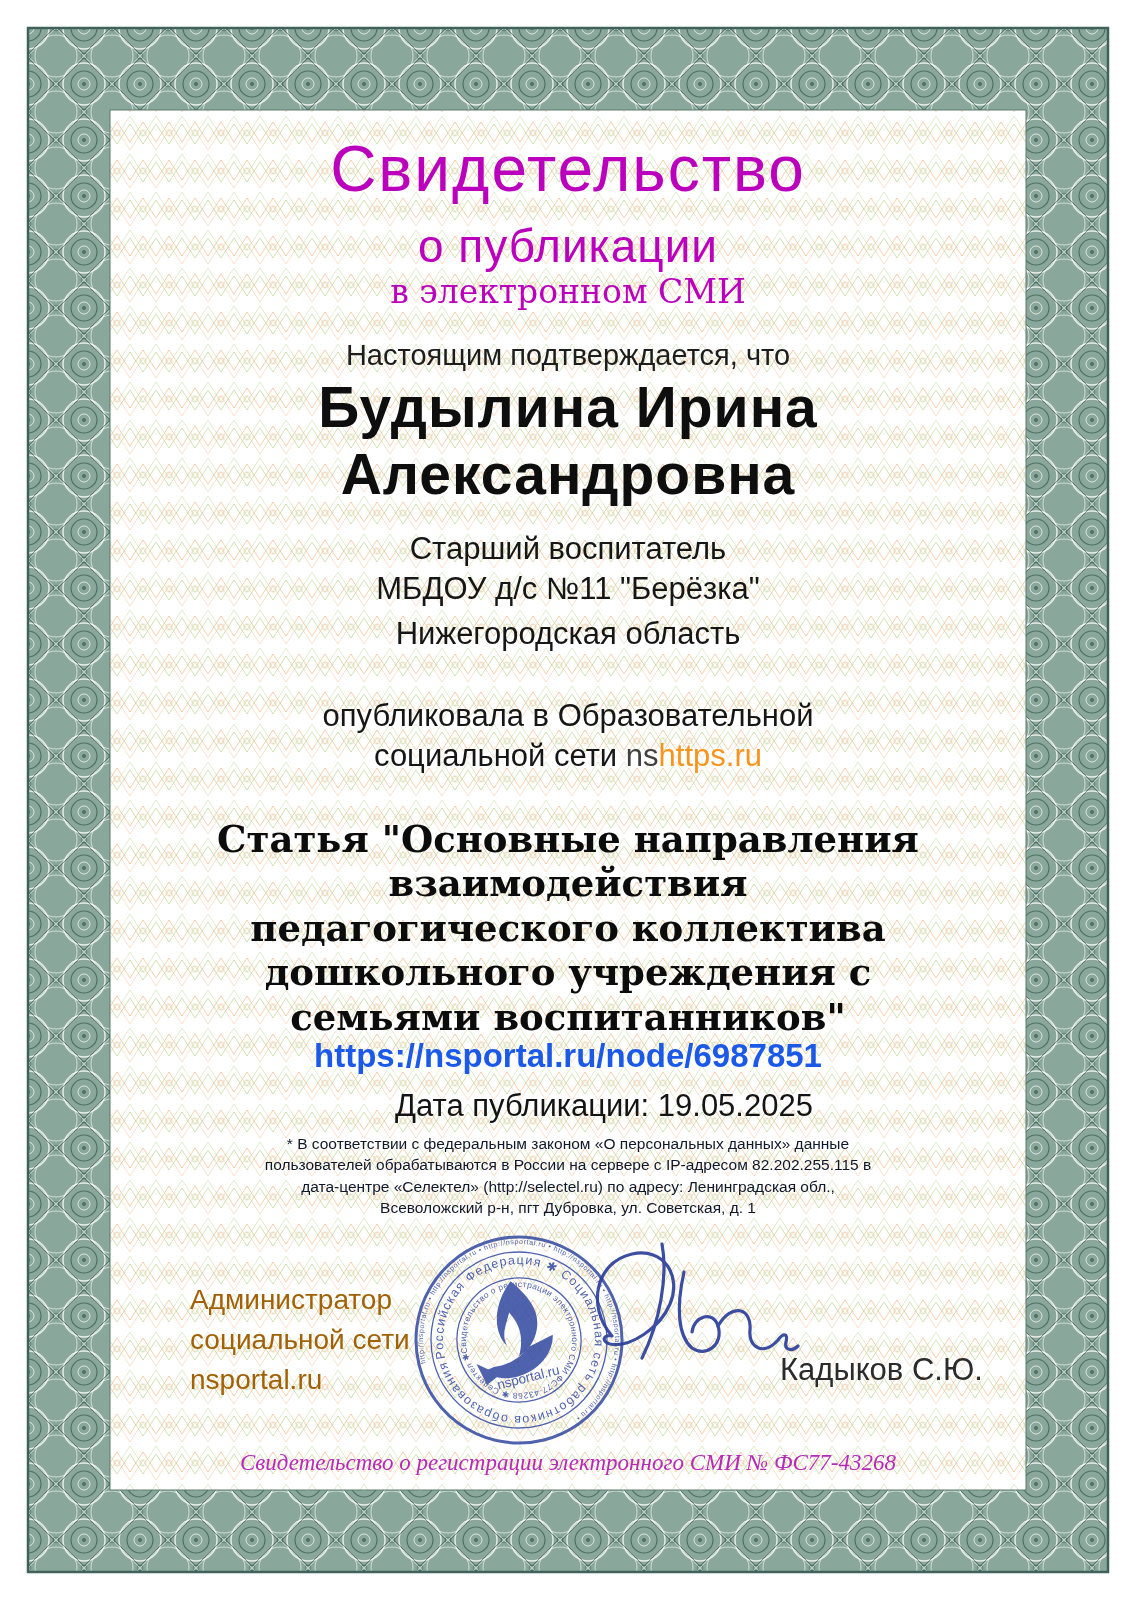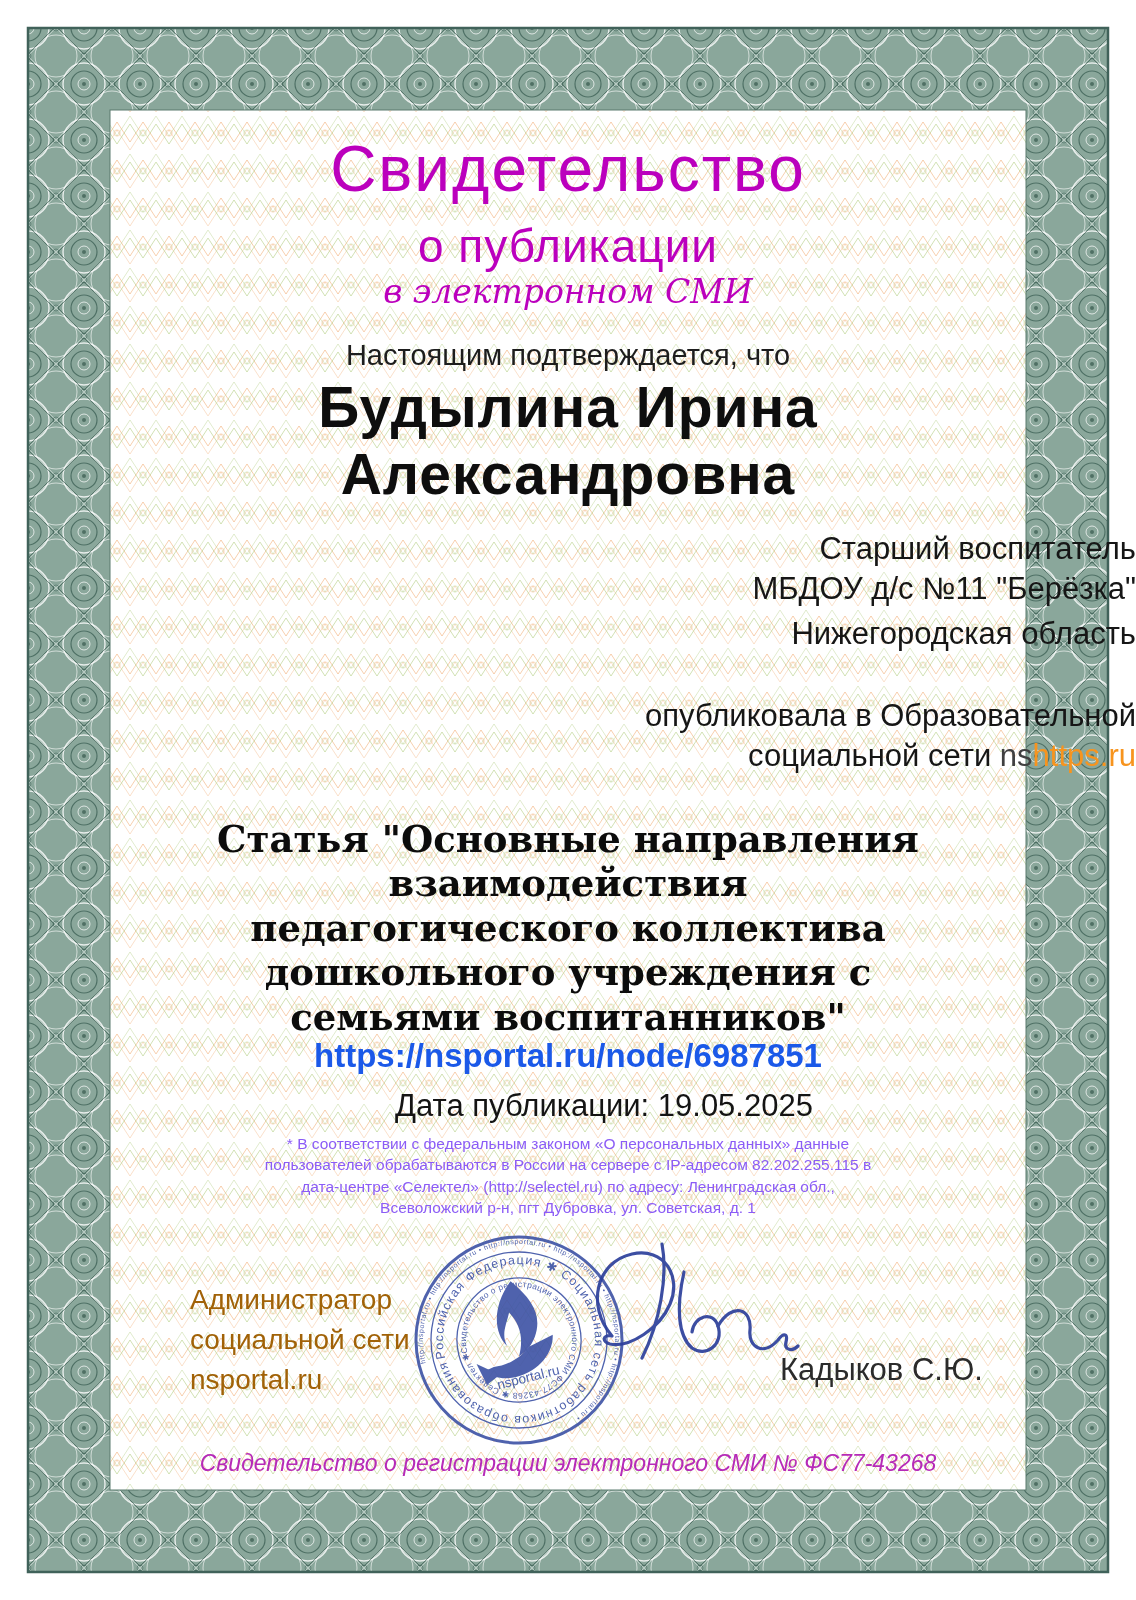--- a/index.html
+++ b/index.html
@@ -3,38 +3,38 @@
 <meta charset="utf-8">
 <style>
   html,body{margin:0;padding:0;background:#ffffff;}
   .page{position:relative;width:1136px;height:1600px;background:#ffffff;overflow:hidden;
         font-family:"Liberation Sans",sans-serif;}
   .bg-svg{position:absolute;left:0;top:0;z-index:0;}
   .layer{position:absolute;left:0;top:0;width:100%;z-index:3;}
   .ctr{position:absolute;left:0;width:100%;text-align:center;margin:0;}
   .t-main{top:136px;font-size:64px;letter-spacing:2px;line-height:1.05;}
   .t-sub{top:219px;font-size:46px;letter-spacing:1px;}
-  .t-media{top:272px;font-size:33px;font-family:"DejaVu Serif",serif;font-style:italic;}
+  .t-media{top:272px;font-size:33px;font-family:"DejaVu Serif",serif;}
   .confirm{top:339px;font-size:29px;color:#1d1d1d;}
   .name{top:374px;font-size:57px;font-weight:bold;color:#0e0e0e;line-height:1.17;
         max-width:820px;left:158px;width:820px;letter-spacing:1px;}
-  .body31{font-size:31px;color:#161616;line-height:1.28;text-align:right;}
+  .body31{font-size:31px;color:#161616;line-height:1.28;}
   .pos{top:529px;}
   .loc{top:614px;}
   .pub{top:696px;}
   .article{top:817px;font-family:"DejaVu Serif",serif;font-weight:bold;font-size:37px;
            line-height:1.2;color:#0c0c0c;left:213px;width:710px;max-width:710px;}
   .url{top:1037px;font-size:33px;font-weight:bold;}
   .date{top:1088px;font-size:31px;color:#141414;padding-left:36px;}
-  .disclaimer{top:1133px;font-size:15.5px;line-height:1.38;color:#8b5cf6;
+  .disclaimer{top:1133px;font-size:15.5px;line-height:1.38;color:#0f172a;
               left:248px;width:640px;max-width:640px;text-align:center;}
   .admin{position:absolute;left:190px;top:1280px;font-size:28px;line-height:1.42;
          color:#a16207;text-align:left;}
   .signer{position:absolute;left:780px;top:1352px;font-size:31px;color:#2b2b2b;}
-  .footer{top:1450px;font-size:23px;font-family:Liberation Sans, sans-serif;font-style:italic;}
+  .footer{top:1450px;font-size:23px;font-family:Liberation Serif, serif;font-style:italic;}
   .stamp-svg{position:absolute;left:394px;top:1215px;z-index:2;opacity:.9;}
   .sig-svg{position:absolute;left:566px;top:1236px;z-index:4;opacity:.92;}
 </style>
 </head>
 <body>
 
 <div class="page">
 
   <svg class="bg-svg" width="1136" height="1600">
     <defs>

